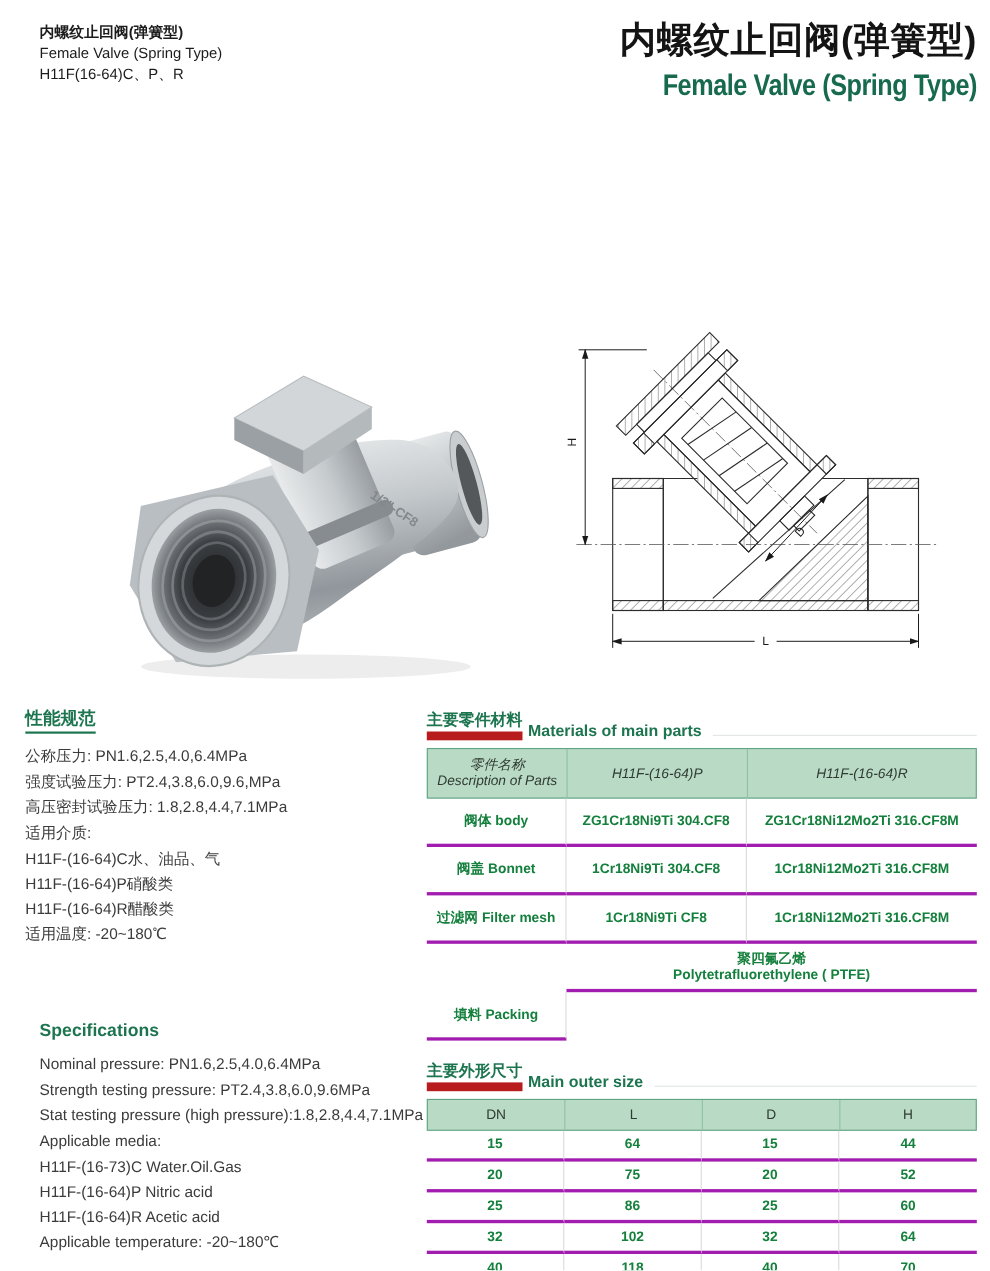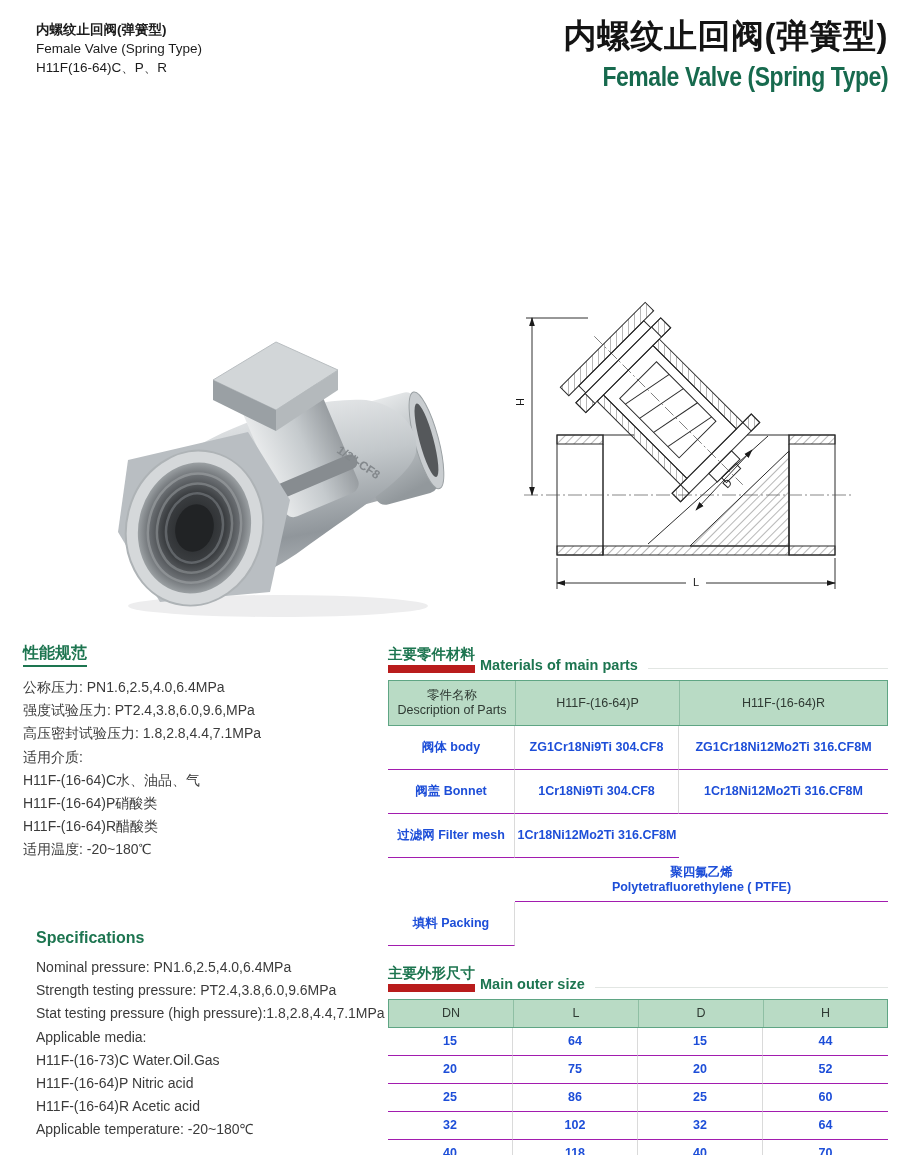--- a/index.html
+++ b/index.html
@@ -24,27 +24,27 @@
   .spec .lines{margin-top:9px;font-size:14px;line-height:23.2px;color:#3b3b3b;}
 
   
   .panel{position:absolute;width:500px;}
   .tbl-title{display:flex;align-items:flex-end;font-size:14.5px;font-weight:700;color:#1d7550;white-space:nowrap;}
   .tbl-title .u{border-bottom:8px solid #b91c1c;padding-bottom:1px;}
   .tbl-title .en{margin-left:5px;}
   .tbl-title::after{content:"";flex:1;height:1px;background:#e2e6e3;margin:0 0 4px 10px;}
 
   .mat-head{display:grid;grid-template-columns:127px 164px 1fr;height:46px;margin-top:7px;
-            background:#b9dbc5;border:1.5px solid #5fa584;}
+            background:#b9dbc5;border:1.5px solid #5fa584;font-style:italic;}
   .hc{display:flex;flex-direction:column;align-items:center;justify-content:center;text-align:center;
       font-size:12.5px;color:#2f3a33;border-right:1px solid #8fbfa4;line-height:15px;}
   .hc:last-child{border-right:none;}
   .mat-body{display:grid;grid-template-columns:127px 164px 1fr;}
   .cell{height:44px;display:flex;flex-direction:column;align-items:center;justify-content:center;text-align:center;
-        font-size:12.5px;font-weight:700;color:#1d4ed8;border-bottom:1px solid #a21caf;
+        font-size:12.5px;font-weight:700;color:#15803d;border-bottom:3px solid #a21caf;
         border-right:1px solid #dadada;line-height:15px;}
   .cell.rlast{border-right:none;}
   .cell.span2{grid-column:2/4;}
 
   .size-head{display:grid;grid-template-columns:125px 125px 125px 1fr;height:29px;margin-top:7px;
              background:#b9dbc5;border:1.5px solid #5fa584;}
   .size-head .hc{flex-direction:row;font-weight:400;}
   .size-body{display:grid;grid-template-columns:125px 125px 125px 1fr;}
   .size-body .cell{height:28px;}
 
@@ -238,20 +238,21 @@
     <div class="mat-body">
       <div class="cell">阀体 body</div>
       <div class="cell">ZG1Cr18Ni9Ti 304.CF8</div>
       <div class="cell rlast">ZG1Cr18Ni12Mo2Ti 316.CF8M</div>
 
       <div class="cell">阀盖 Bonnet</div>
       <div class="cell">1Cr18Ni9Ti 304.CF8</div>
       <div class="cell rlast">1Cr18Ni12Mo2Ti 316.CF8M</div>
 
       <div class="cell">过滤网 Filter mesh</div>
+      <div class="cell">1Cr18Ni9Ti CF8</div>
       <div class="cell rlast">1Cr18Ni12Mo2Ti 316.CF8M</div>
 
       <div class="cell span2 rlast">
         <span>聚四氟乙烯</span>
         <span>Polytetrafluorethylene ( PTFE)</span>
       </div>
       <div class="cell">填料 Packing</div>
     </div>
   </div>
 

